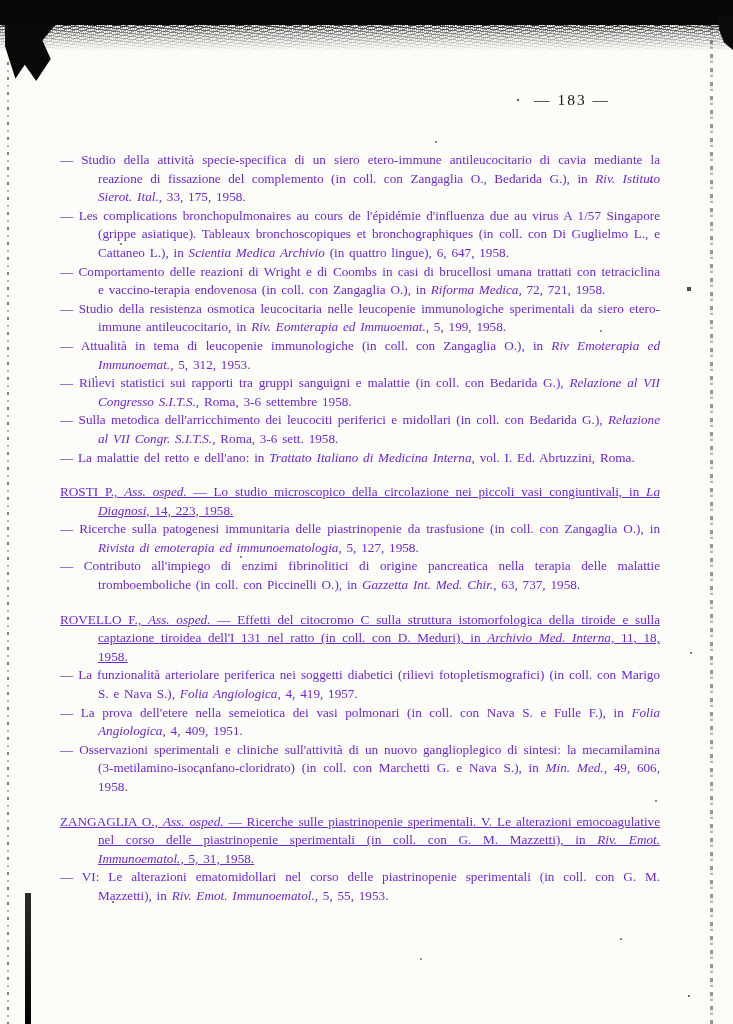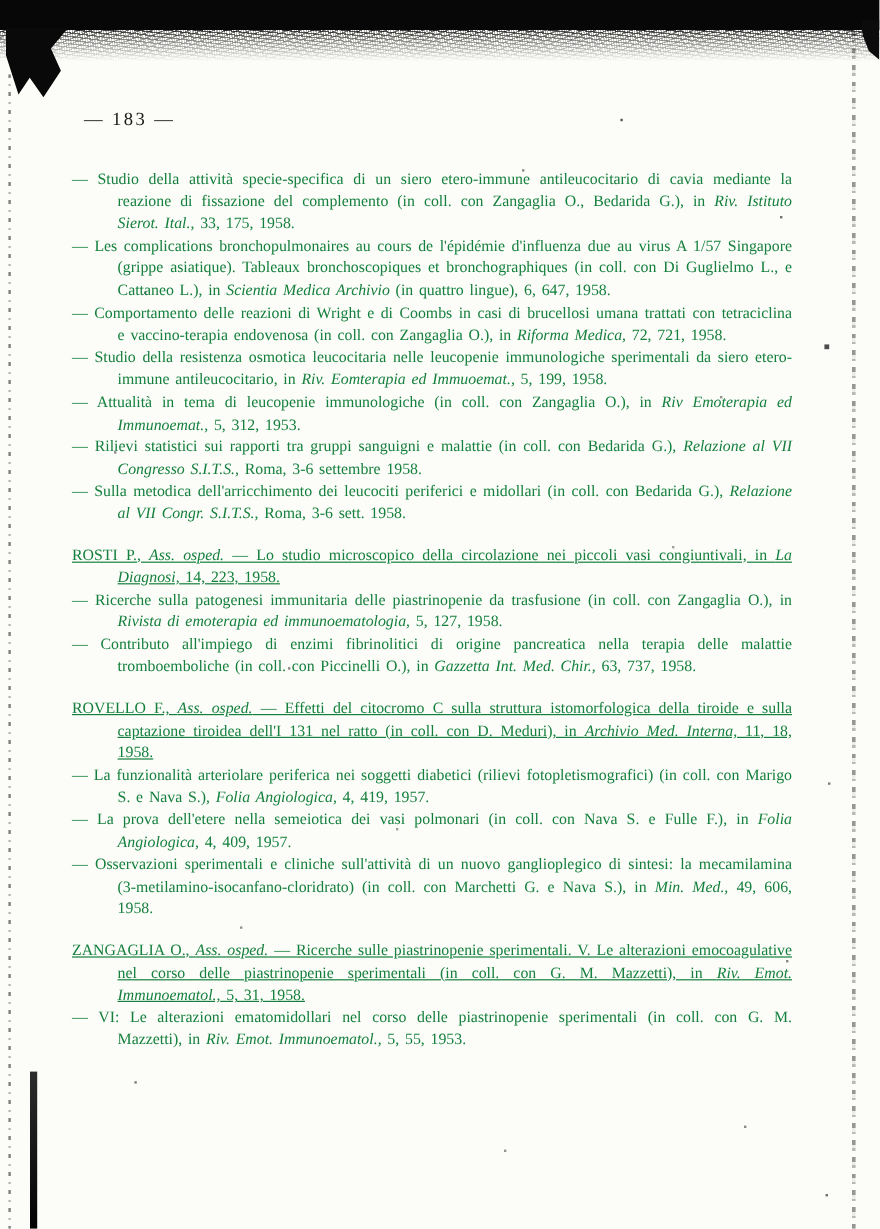--- a/index.html
+++ b/index.html
@@ -96,30 +96,30 @@
       620px 938px 0 rgba(20,20,20,.5),
       688px 995px 0 rgba(20,20,20,.6),
       560px 455px 0 rgba(20,20,20,.4),
       330px 690px 0 rgba(20,20,20,.4);
   }
   
   .pageno {
     position: absolute;
     top: 91px; left: 70px;
     width: 540px;
-    text-align: left;
+    text-align: right;
     font-size: 15.5px;
     letter-spacing: 2px;
     color: #181818;
   }
   .content {
     position: absolute;
-    left: 60px; top: 140px;
+    left: 60px; top: 151px;
     width: 600px;
-    color: #15803d;
+    color: #6d28d9;
   }
   .entry {
     margin: 0;
     padding-left: 38px;
     text-indent: -38px;
     text-align: justify;
     font-size: 13.2px;
     line-height: 18.6px;
     word-spacing: 1.5px;
   }
@@ -147,23 +147,24 @@
   <div class="pageno">— 183 —</div>
 
   <div class="content">
       <p class="entry"><span>— Studio della attività specie-specifica di un siero etero-immune antileucocitario di cavia mediante la reazione di fissazione del complemento (in coll. con Zangaglia O., Bedarida G.), in </span><span class="it">Riv. Istituto Sierot. Ital.,</span><span> 33, 175, 1958.</span></p>
       <p class="entry"><span>— Les complications bronchopulmonaires au cours de l'épidémie d'influenza due au virus A 1/57 Singapore (grippe asiatique). Tableaux bronchoscopiques et bronchographiques (in coll. con Di Guglielmo L., e Cattaneo L.), in </span><span class="it">Scientia Medica Archivio</span><span> (in quattro lingue), 6, 647, 1958.</span></p>
       <p class="entry"><span>— Comportamento delle reazioni di Wright e di Coombs in casi di brucellosi umana trattati con tetraciclina e vaccino-terapia endovenosa (in coll. con Zangaglia O.), in </span><span class="it">Riforma Medica,</span><span> 72, 721, 1958.</span></p>
       <p class="entry"><span>— Studio della resistenza osmotica leucocitaria nelle leucopenie immunologiche sperimentali da siero etero-immune antileucocitario, in </span><span class="it">Riv. Eomterapia ed Immuoemat.,</span><span> 5, 199, 1958.</span></p>
       <p class="entry"><span>— Attualità in tema di leucopenie immunologiche (in coll. con Zangaglia O.), in </span><span class="it">Riv Emoterapia ed Immunoemat.,</span><span> 5, 312, 1953.</span></p>
       <p class="entry"><span>— Rilievi statistici sui rapporti tra gruppi sanguigni e malattie (in coll. con Bedarida G.), </span><span class="it">Relazione al VII Congresso S.I.T.S.,</span><span> Roma, 3-6 settembre 1958.</span></p>
       <p class="entry"><span>— Sulla metodica dell'arricchimento dei leucociti periferici e midollari (in coll. con Bedarida G.), </span><span class="it">Relazione al VII Congr. S.I.T.S.,</span><span> Roma, 3-6 sett. 1958.</span></p>
+      <p class="entry"><span>— La malattie del retto e dell'ano: in </span><span class="it">Trattato Italiano di Medicina Interna,</span><span> vol. I. Ed. Abruzzini, Roma.</span></p>
       <p class="entry group-start"><span>ROSTI P., </span><span class="it">Ass. osped.</span><span> — Lo studio microscopico della circolazione nei piccoli vasi congiuntivali, in </span><span class="it">La Diagnosi,</span><span> 14, 223, 1958.</span></p>
       <p class="entry"><span>— Ricerche sulla patogenesi immunitaria delle piastrinopenie da trasfusione (in coll. con Zangaglia O.), in </span><span class="it">Rivista di emoterapia ed immunoematologia,</span><span> 5, 127, 1958.</span></p>
       <p class="entry"><span>— Contributo all'impiego di enzimi fibrinolitici di origine pancreatica nella terapia delle malattie tromboemboliche (in coll. con Piccinelli O.), in </span><span class="it">Gazzetta Int. Med. Chir.,</span><span> 63, 737, 1958.</span></p>
       <p class="entry group-start"><span>ROVELLO F., </span><span class="it">Ass. osped.</span><span> — Effetti del citocromo C sulla struttura istomorfologica della tiroide e sulla captazione tiroidea dell'I 131 nel ratto (in coll. con D. Meduri), in </span><span class="it">Archivio Med. Interna,</span><span> 11, 18, 1958.</span></p>
       <p class="entry"><span>— La funzionalità arteriolare periferica nei soggetti diabetici (rilievi fotopletismografici) (in coll. con Marigo S. e Nava S.), </span><span class="it">Folia Angiologica,</span><span> 4, 419, 1957.</span></p>
-      <p class="entry"><span>— La prova dell'etere nella semeiotica dei vasi polmonari (in coll. con Nava S. e Fulle F.), in </span><span class="it">Folia Angiologica,</span><span> 4, 409, 1957.</span></p>
+      <p class="entry"><span>— La prova dell'etere nella semeiotica dei vasi polmonari (in coll. con Nava S. e Fulle F.), in </span><span class="it">Folia Angiologica,</span><span> 4, 409, 1951.</span></p>
       <p class="entry"><span>— Osservazioni sperimentali e cliniche sull'attività di un nuovo ganglioplegico di sintesi: la mecamilamina (3-metilamino-isocanfano-cloridrato) (in coll. con Marchetti G. e Nava S.), in </span><span class="it">Min. Med.,</span><span> 49, 606, 1958.</span></p>
       <p class="entry group-start"><span>ZANGAGLIA O., </span><span class="it">Ass. osped.</span><span> — Ricerche sulle piastrinopenie sperimentali. V. Le alterazioni emocoagulative nel corso delle piastrinopenie sperimentali (in coll. con G. M. Mazzetti), in </span><span class="it">Riv. Emot. Immunoematol.,</span><span> 5, 31, 1958.</span></p>
       <p class="entry"><span>— VI: Le alterazioni ematomidollari nel corso delle piastrinopenie sperimentali (in coll. con G. M. Mazzetti), in </span><span class="it">Riv. Emot. Immunoematol.,</span><span> 5, 55, 1953.</span></p>
     </div>
 </div>
 
 </body></html>

